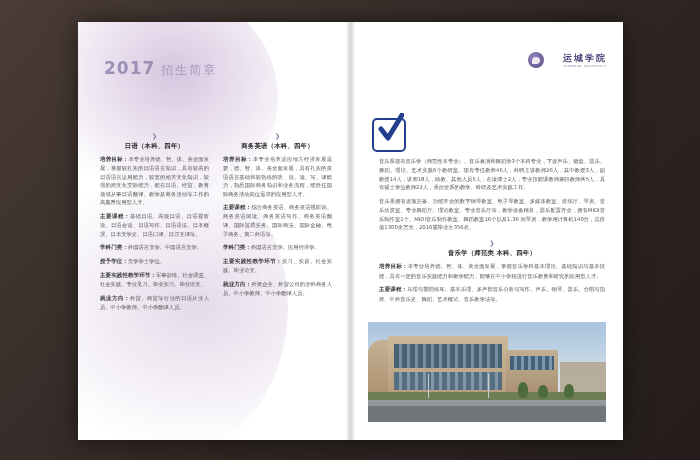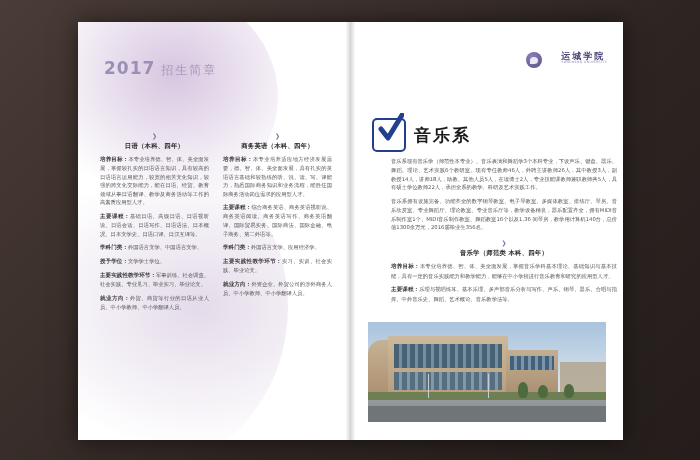--- a/index.html
+++ b/index.html
@@ -46,35 +46,35 @@
   .cols{position:absolute;left:22px;top:110px;width:232px;display:flex;gap:14px;}
   .col{width:109px;}
   .sec{margin-bottom:9px;}
   .sec-title{font-size:6.4px;color:#2b2b2b;font-weight:bold;letter-spacing:.2px;margin-bottom:4px;
              display:flex;align-items:center;gap:3px;flex-direction:column;}
   .bullet{color:#7a6fa0;font-size:6px;}
   .label{font-size:5.6px;color:#3a3a3a;font-weight:bold;}
   .body{font-size:5.3px;color:#555;line-height:1.62;text-align:justify;margin:1px 0 5px 0;}
 
   
-  .logo-wrap{position:absolute;right:16px;top:30px;display:flex;align-items:flex-start;gap:19px;}
+  .logo-wrap{position:absolute;right:16px;top:30px;display:flex;align-items:flex-end;gap:19px;font-family:Liberation Mono, monospace;}
   .logo-mark{width:16px;height:16px;border-radius:50%;
     background:radial-gradient(circle at 35% 30%,#8e7fb8,#5b4e86);position:relative;}
   .logo-mark:after{content:"";position:absolute;left:4px;top:4.5px;width:8px;height:7px;
     border-radius:50% 50% 50% 0;background:#fff;opacity:.85;}
   .logo-text{line-height:1.05;}
   .logo-cn{font-size:9px;color:#4c4478;font-weight:bold;letter-spacing:2px;}
   .logo-en{font-size:3.2px;color:#8a84a8;letter-spacing:.4px;}
 
   .dept-head{position:absolute;left:22px;top:96px;display:flex;align-items:center;gap:8px;}
   .check-box{width:30px;height:30px;border:2px solid #23408e;border-radius:5px;position:relative;}
   .check-box .tick{position:absolute;left:4px;top:-7px;width:26px;height:30px;}
   .dept-name{font-size:17px;font-weight:bold;color:#1b1b1b;letter-spacing:2px;}
 
-  .rtext{position:absolute;left:41px;top:134px;width:226px;}
+  .rtext{position:absolute;left:29px;top:134px;width:226px;}
   .rtext .body{font-size:5.3px;line-height:1.66;}
   .rsec{margin-top:7px;}
 
   
   .photo{position:absolute;left:18px;top:300px;width:238px;height:100px;overflow:hidden;background:#9fb6cc;}
   .sky{position:absolute;inset:0;background:linear-gradient(#a8c3dd,#d7e3ec 62%,#e6ecef 100%);}
   .b-main{position:absolute;left:20px;top:14px;width:120px;height:62px;
     background:linear-gradient(180deg,#cdb99c,#b79c7c);}
   .b-main .glass{position:absolute;left:6px;top:8px;width:108px;height:24px;
     background:repeating-linear-gradient(90deg,#3d5a72 0 5px,#6d8ca3 5px 8px);opacity:.92;}
@@ -174,21 +174,20 @@
           <div class="logo-en">YUNCHENG UNIVERSITY</div>
         </div>
       </div>
 
       <div class="dept-head">
         <div class="check-box">
           <svg class="tick" viewBox="0 0 26 30">
             <path d="M3 16 L10 25 L24 2" fill="none" stroke="#23408e" stroke-width="5" stroke-linecap="round" stroke-linejoin="round"></path>
           </svg>
         </div>
-        <div class="dept-name">音乐系</div>
       </div>
 
       <div class="rtext">
         <p class="body">音乐系现有音乐学（师范性本专业）、音乐表演和舞蹈学3个本科专业，下设声乐、键盘、器乐、舞蹈、理论、艺术实践6个教研室。现有专任教师46人，外聘主讲教师26人，其中教授3人，副教授14人，讲师18人，助教、其他人员5人，在读博士2人，专业技能课教师兼职教师共5人，具有硕士学位教师22人，承担全系的教学、科研及艺术实践工作。</p>
         <p class="body">音乐系拥有设施完备、功能齐全的数字钢琴教室、电子琴教室、多媒体教室、排练厅、琴房、音乐欣赏室、专业舞蹈厅、理论教室、专业音乐厅等，教学设备精良，器乐配置齐全，拥有MIDI音乐制作室1个、MIDI音乐制作教室、舞蹈教室16个以及1.36 间琴房，教学用计算机140台，总价值1300余万元，2016届毕业生356名。</p>
 
         <div class="rsec">
           <div class="sec-title">
             <span class="bullet">❯</span>
             <span>音乐学（师范类 本科、四年）</span>

